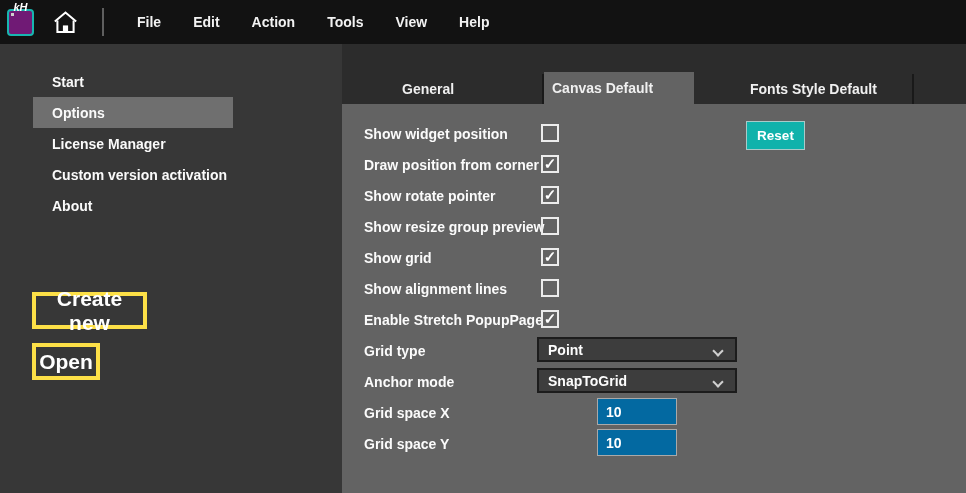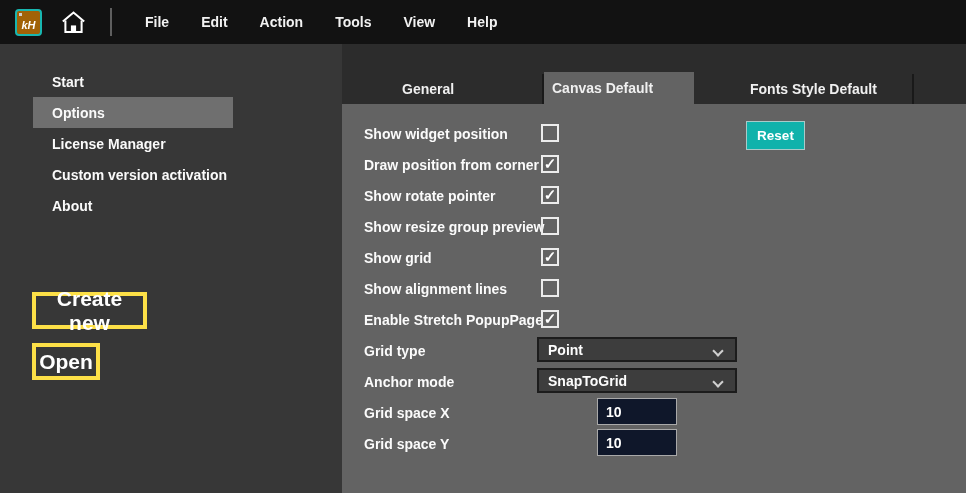--- a/index.html
+++ b/index.html
@@ -10,25 +10,25 @@
     position:relative;
     color:#f4f4f4;
   }
 
   
   .topbar {
     position:absolute; left:0; top:0; width:966px; height:44px;
     background:#121212; display:flex; align-items:center;
   }
   .app-icon {
-    margin-left:15px; width:27px; height:27px; position:relative;
-    background:#a16207; border:2px solid #18b6b0; border-radius:4px;
+    margin-left:7px; width:27px; height:27px; position:relative;
+    background:#701a75; border:2px solid #18b6b0; border-radius:4px;
     display:flex; align-items:flex-end; justify-content:center;
     font-size:11px; font-weight:700; font-style:italic; color:#fff;
-    padding-bottom:3px; letter-spacing:0;
+    padding-bottom:21px; letter-spacing:0;
   }
   .app-icon::before {
     content:""; position:absolute; left:2px; top:2px; width:3px; height:3px;
     background:#cfcfcf;
   }
   .home-btn { margin-left:17px; width:28px; height:28px; display:flex; align-items:center; justify-content:center; }
   .topbar-sep { margin-left:23px; width:2px; height:28px; background:#5f5f5f; }
   .menu { margin-left:33px; display:flex; gap:32px; }
   .menu-item { font-size:14px; font-weight:600; color:#f2f2f2; cursor:default; }
 
@@ -89,21 +89,21 @@
     cursor:default;
   }
   .dropdown .dd-value { padding-left:9px; font-size:14px; font-weight:600; color:#fdfdfd; }
   .chev {
     position:absolute; right:13px; top:8px; width:8px; height:8px;
     border-right:2px solid #d0d0d0; border-bottom:2px solid #d0d0d0;
     transform:rotate(45deg);
   }
   .num-input {
     position:absolute; left:255px; top:1px; width:80px; height:27px;
-    background:#0f172a; border:1.5px solid #a9a9a9; color:#fff;
+    background:#0369a1; border:1.5px solid #a9a9a9; color:#fff;
     font-family:"Liberation Sans",sans-serif; font-size:14px; font-weight:600;
     padding-left:8px; outline:none;
   }
 </style>
 </head>
 <body>
 
 <div class="topbar">
   <div class="app-icon">kH</div>
   <div class="home-btn">

